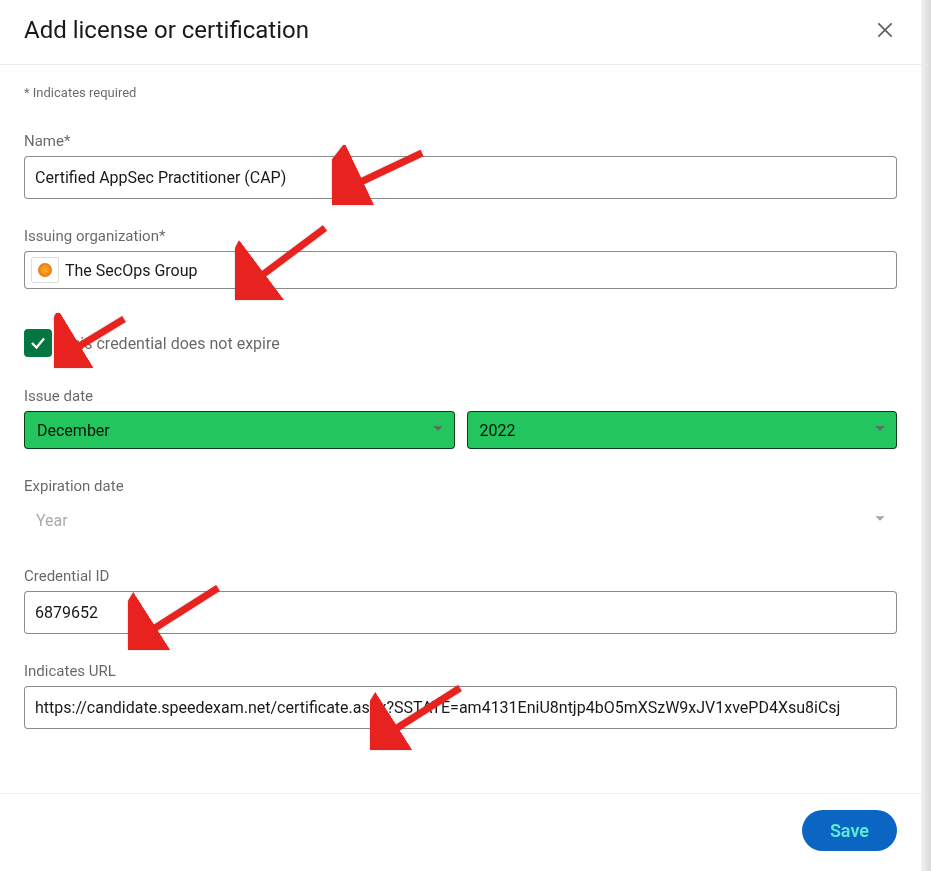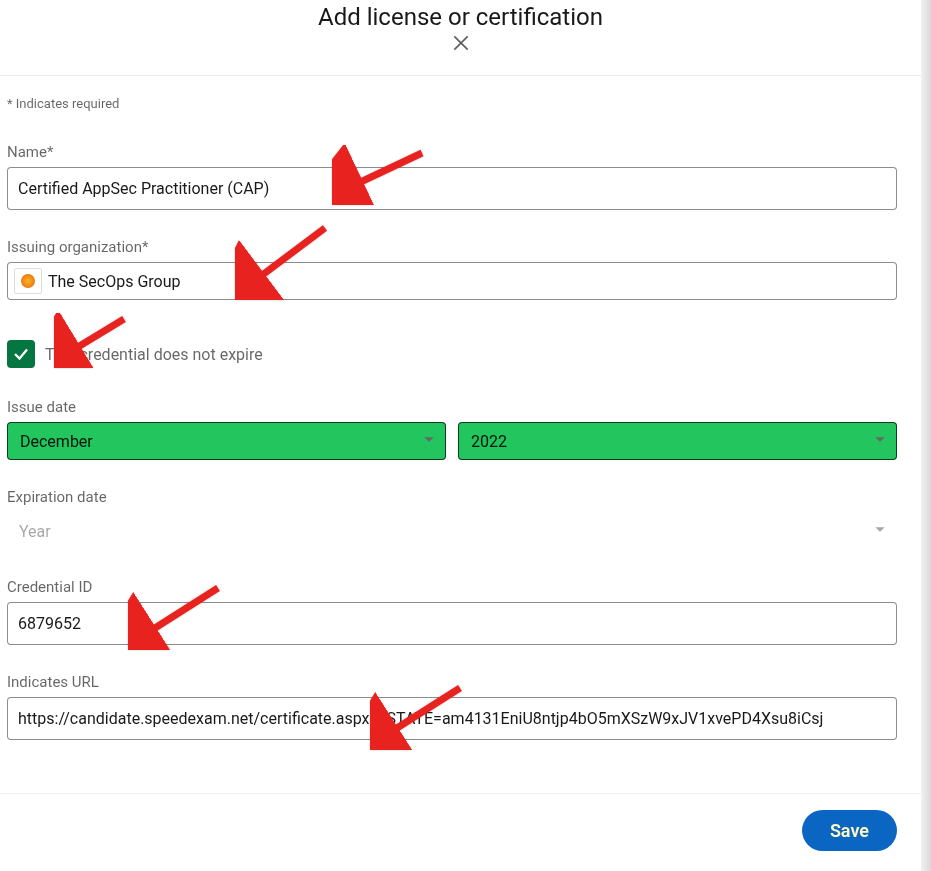--- a/index.html
+++ b/index.html
@@ -17,26 +17,25 @@
     }
     .modal {
       width: 921px;
       height: 871px;
       background: #fff;
       position: relative;
       display: flex;
       flex-direction: column;
     }
     .modal-header {
-      padding: 3px 24px 20px 24px;
+      padding: 16px 24px 20px 24px;
       display: flex;
       justify-content: space-between;
       align-items: center;
       border-bottom: 1px solid rgba(0,0,0,0.08);
-      flex-direction: column;
     }
     .modal-title {
       font-size: 24px;
       font-weight: 400;
       color: rgba(0,0,0,0.9);
     }
     .close-icon {
       width: 24px;
       height: 24px;
       cursor: pointer;
@@ -46,21 +45,21 @@
       justify-content: center;
     }
     .close-icon svg {
       width: 20px;
       height: 20px;
       stroke: #5f5f5f;
       stroke-width: 2;
     }
     .modal-body {
       flex: 1;
-      padding: 20px 24px 0 7px;
+      padding: 20px 24px 0 24px;
       overflow-y: auto;
     }
     .required-note {
       font-size: 13px;
       color: rgba(0,0,0,0.6);
       margin-bottom: 32px;
     }
     .form-group {
       margin-bottom: 28px;
     }
@@ -188,21 +187,21 @@
     }
     .modal-footer {
       padding: 16px 24px 20px 24px;
       display: flex;
       justify-content: flex-end;
       border-top: 1px solid rgba(0,0,0,0.06);
       background: #fff;
     }
     .save-btn {
       background: #0a66c2;
-      color: #fef9c3;
+      color: #5eead4;
       border: none;
       border-radius: 24px;
       padding: 10px 28px;
       font-size: 18px;
       font-weight: 600;
       cursor: pointer;
       font-family: inherit;
     }
     .right-edge {
       position: absolute;

